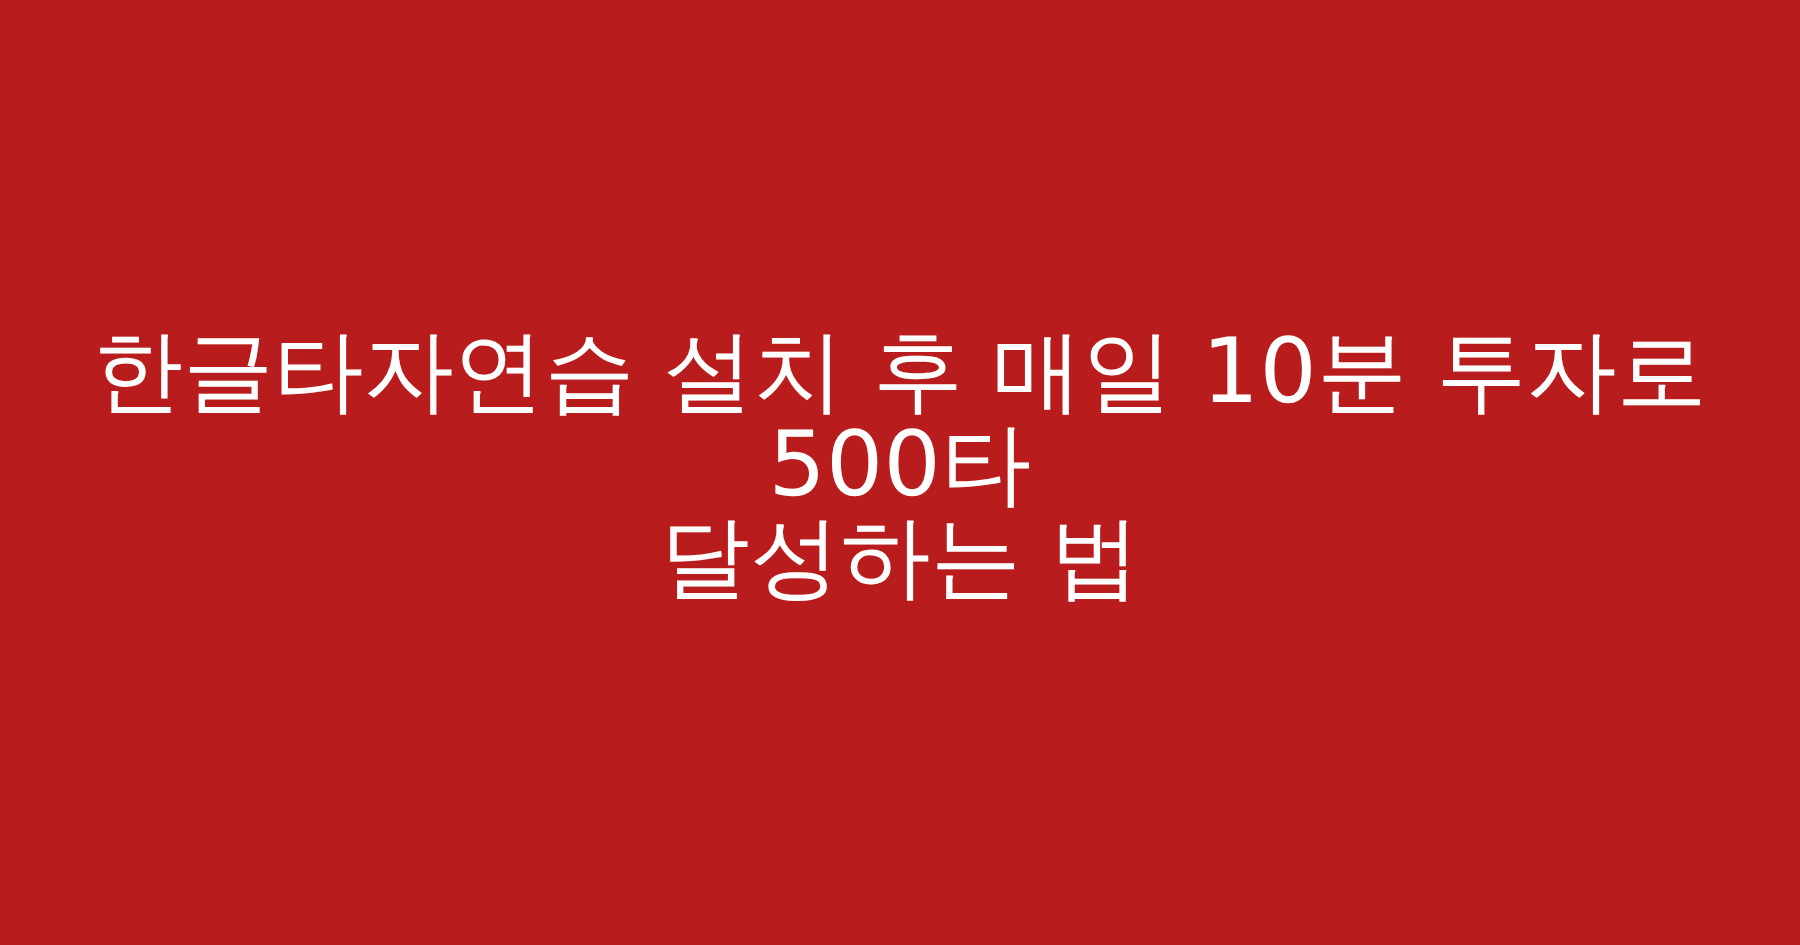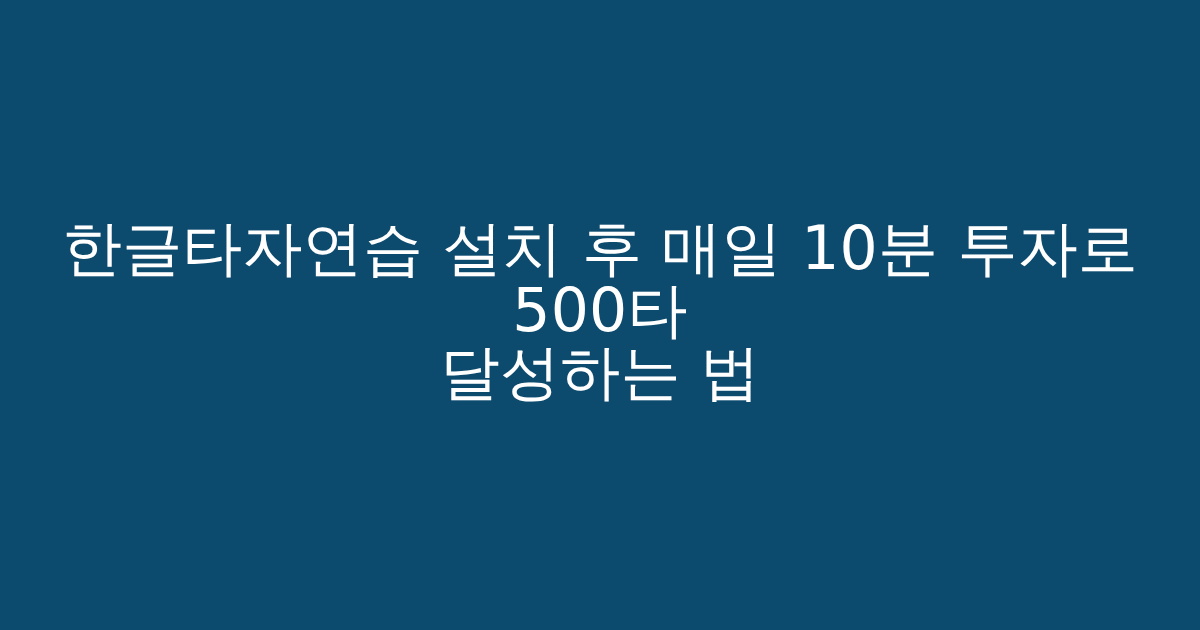--- a/index.html
+++ b/index.html
@@ -43,21 +43,21 @@
     font-weight: 400;
     line-height: 62px;
     letter-spacing: 0.2px;
     white-space: pre-line;
     word-break: keep-all;
   }
 </style>
 </head>
 <body>
 
-<div class="og-card" style="background: #0c4a6e;">
+<div class="og-card" style="background: #b91c1c;">
 
   <div class="headline-block">
 
     <h1 class="headline" style="color: rgb(255, 255, 255); font-size: 60px; line-height: 62px; text-align: center;">한글타자연습 설치 후 매일 10분 투자로 500타
 달성하는 법</h1>
 
   </div>
 
 </div>
 

